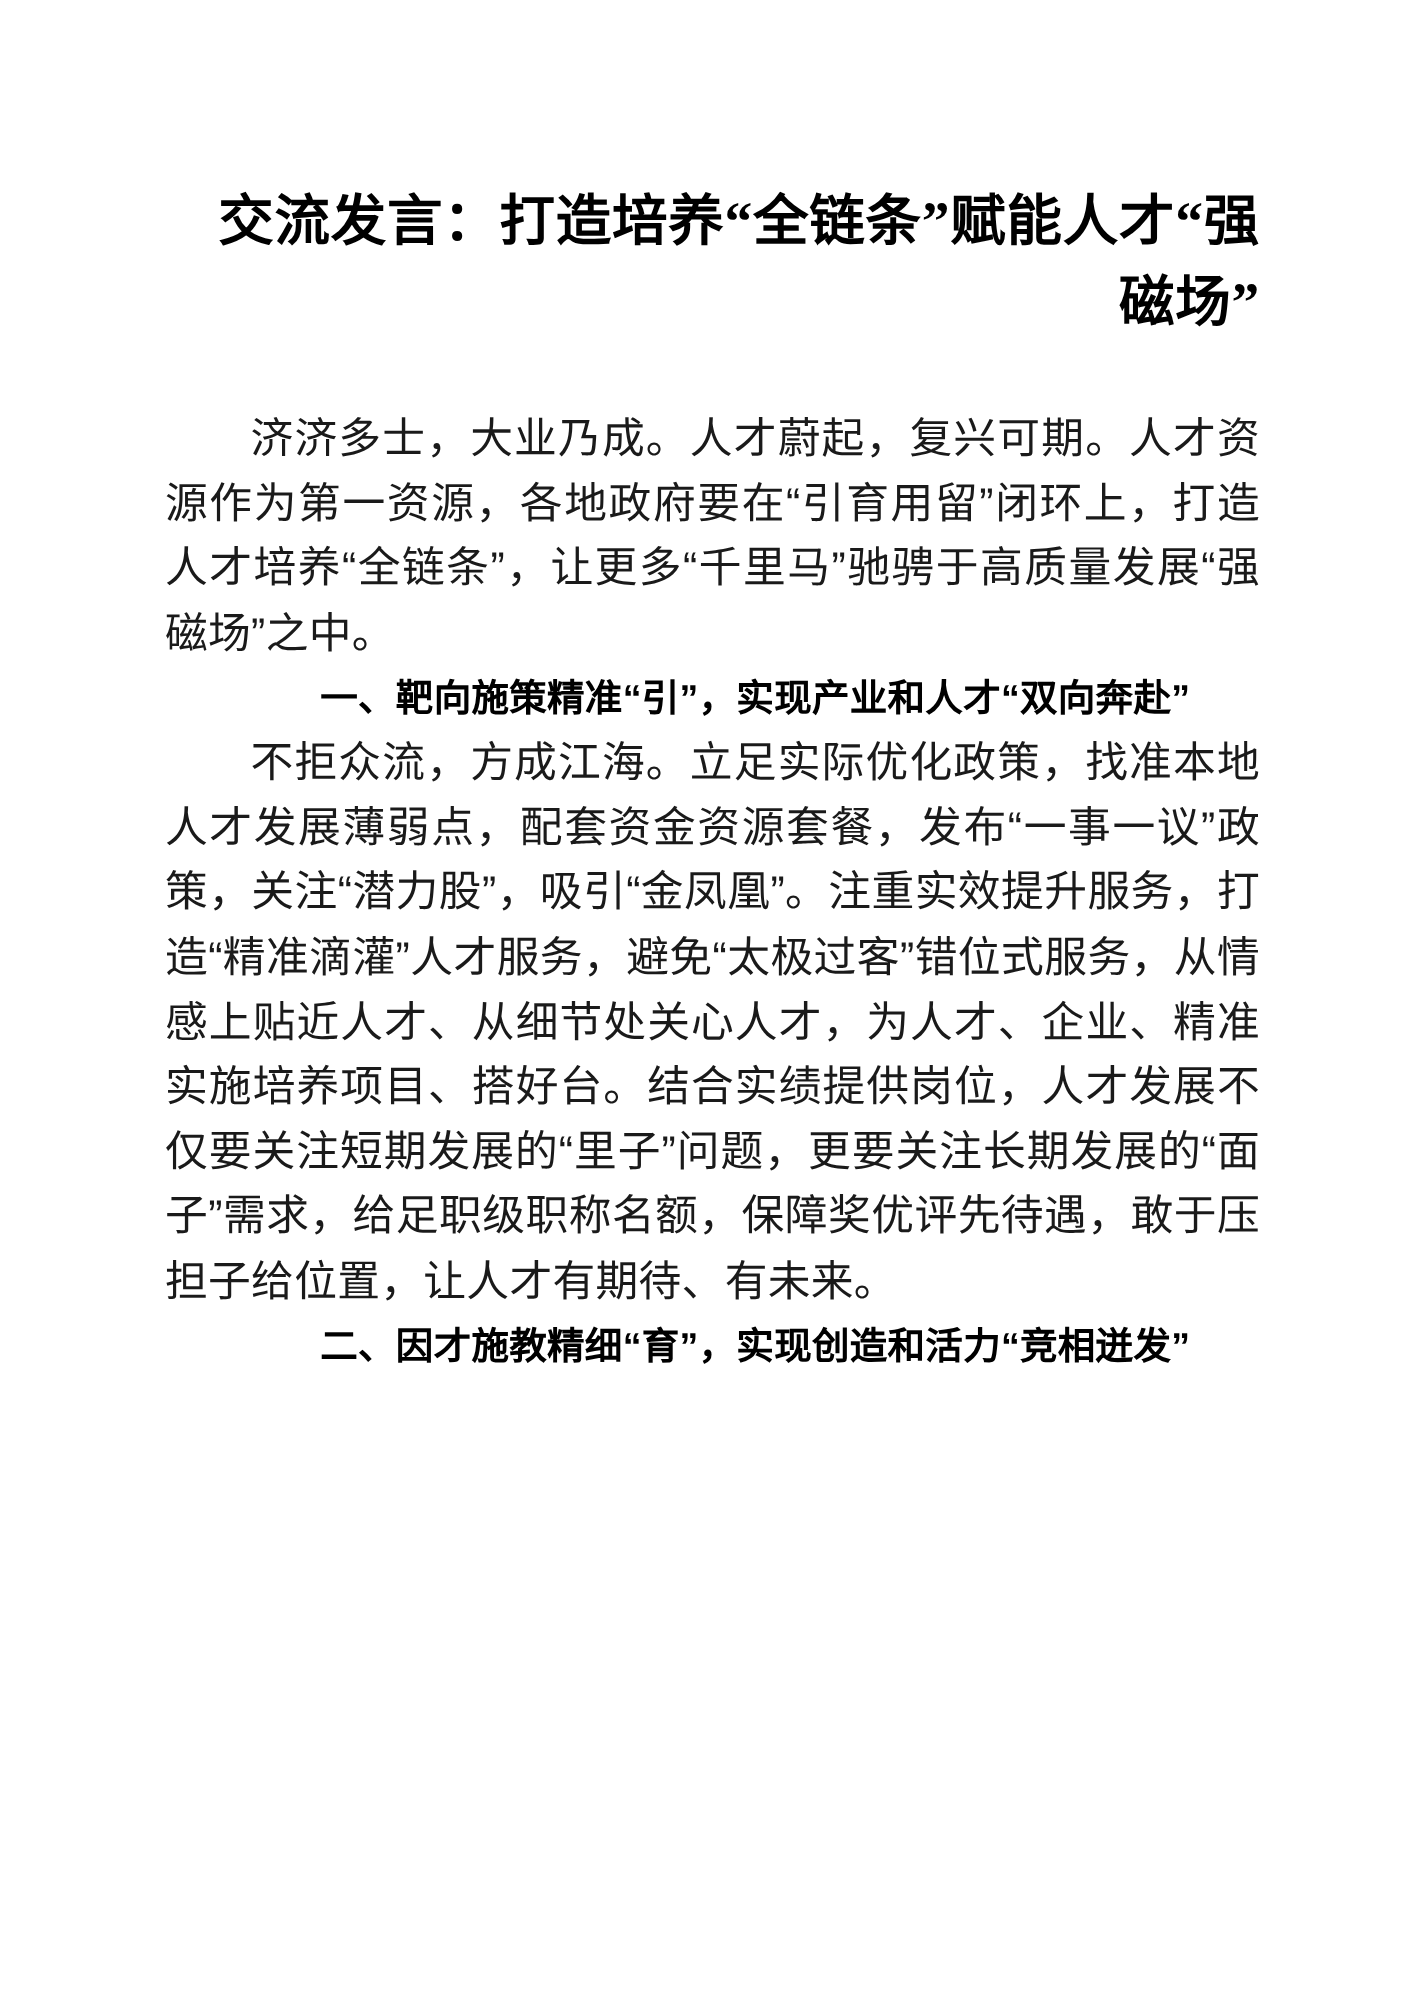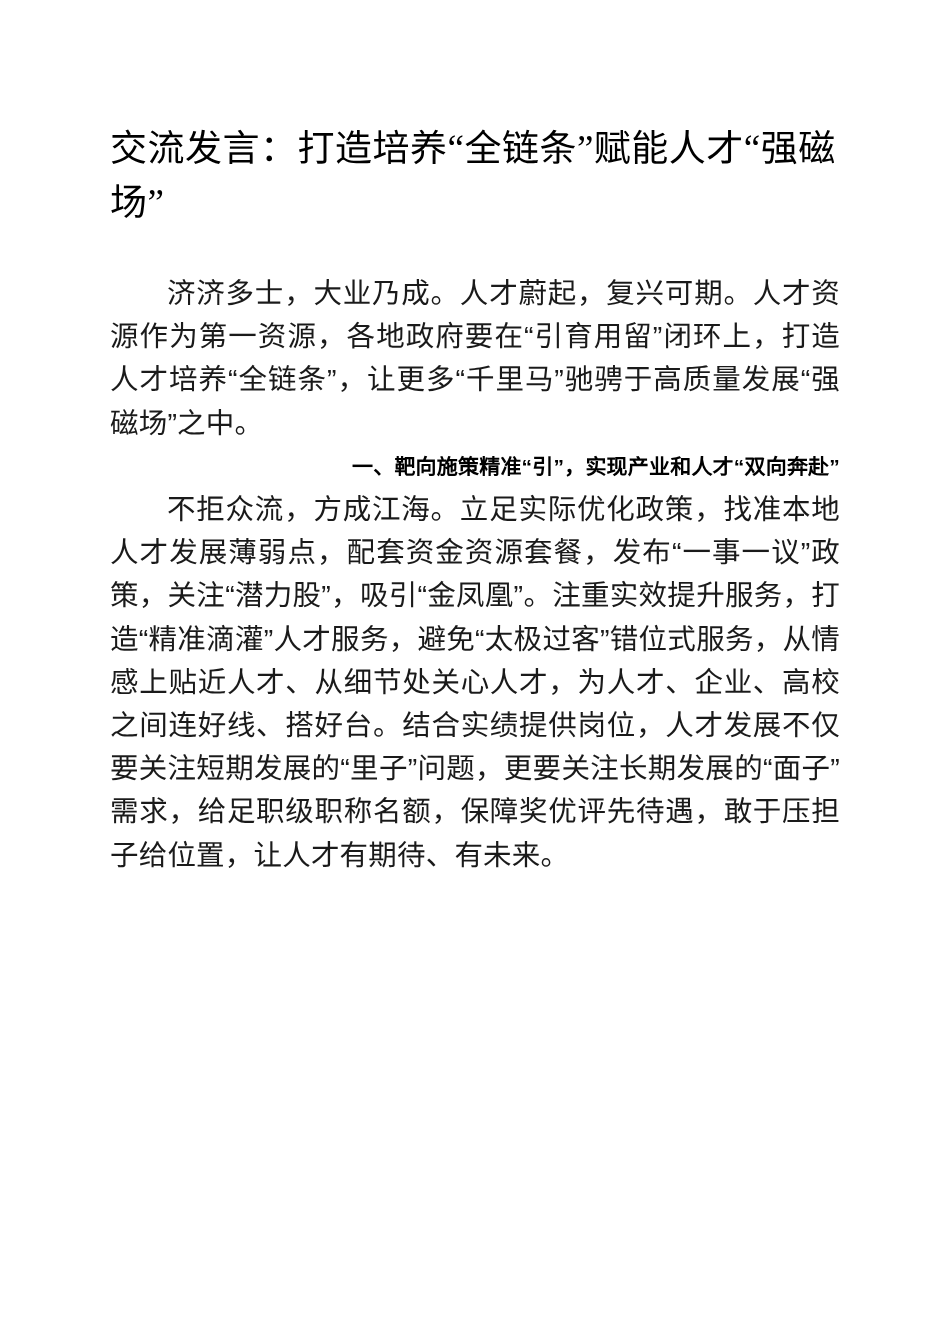--- a/index.html
+++ b/index.html
@@ -35,23 +35,23 @@
   }
 
   
   .doc-title {
     margin: 0;
     padding: 0;
     position: absolute;
     top: 122px;
     left: 0;
     width: 730px;
-    text-align: left;
+    text-align: right;
     font-family: "Liberation Serif", "DejaVu Serif", serif;
-    font-weight: 400;
+    font-weight: 700;
     font-size: 37px;
     line-height: 54px;
     letter-spacing: 0.5px;
     color: #000000;
     text-rendering: optimizeLegibility;
   }
 
   
   .body-flow {
     position: absolute;
@@ -71,40 +71,41 @@
     text-indent: 57px;
     letter-spacing: 0.2px;
     color: #1a1a1a;
     font-weight: 400;
   }
 
   h2.section-heading {
     margin: 0;
     padding: 0;
     font-family: "Liberation Sans", "DejaVu Sans", sans-serif;
-    font-size: 21px;
+    font-size: 25px;
     line-height: 43.2px;
     font-weight: 700;
     text-indent: 57px;
-    text-align: right;
+    text-align: center;
     letter-spacing: 0.2px;
     color: #000000;
   }
 
   
   .blk + .blk { margin-top: 0; }
 </style>
 </head>
 <body>
 
 <div class="page">
   <div class="content">
 
     <h1 class="doc-title">交流发言：打造培养“全链条”赋能人才“强磁场”</h1>
 
     <div class="body-flow">
         <p class="para blk">济济多士，大业乃成。人才蔚起，复兴可期。人才资源作为第一资源，各地政府要在“引育用留”闭环上，打造人才培养“全链条”，让更多“千里马”驰骋于高质量发展“强磁场”之中。</p>
         <h2 class="section-heading blk">一、靶向施策精准“引”，实现产业和人才“双向奔赴”</h2>
-        <p class="para blk">不拒众流，方成江海。立足实际优化政策，找准本地人才发展薄弱点，配套资金资源套餐，发布“一事一议”政策，关注“潜力股”，吸引“金凤凰”。注重实效提升服务，打造“精准滴灌”人才服务，避免“太极过客”错位式服务，从情感上贴近人才、从细节处关心人才，为人才、企业、高校之间连好线、搭好台。结合实绩提供岗位，人才发展不仅要关注短期发展的“里子”问题，更要关注长期发展的“面子”需求，给足职级职称名额，保障奖优评先待遇，敢于压担子给位置，让人才有期待、有未来。</p>
+        <p class="para blk">不拒众流，方成江海。立足实际优化政策，找准本地人才发展薄弱点，配套资金资源套餐，发布“一事一议”政策，关注“潜力股”，吸引“金凤凰”。注重实效提升服务，打造“精准滴灌”人才服务，避免“太极过客”错位式服务，从情感上贴近人才、从细节处关心人才，为人才、企业、精准实施培养项目、搭好台。结合实绩提供岗位，人才发展不仅要关注短期发展的“里子”问题，更要关注长期发展的“面子”需求，给足职级职称名额，保障奖优评先待遇，敢于压担子给位置，让人才有期待、有未来。</p>
+        <h2 class="section-heading blk">二、因才施教精细“育”，实现创造和活力“竞相迸发”</h2>
       </div>
 
   </div>
 </div>
 
 </body></html>

